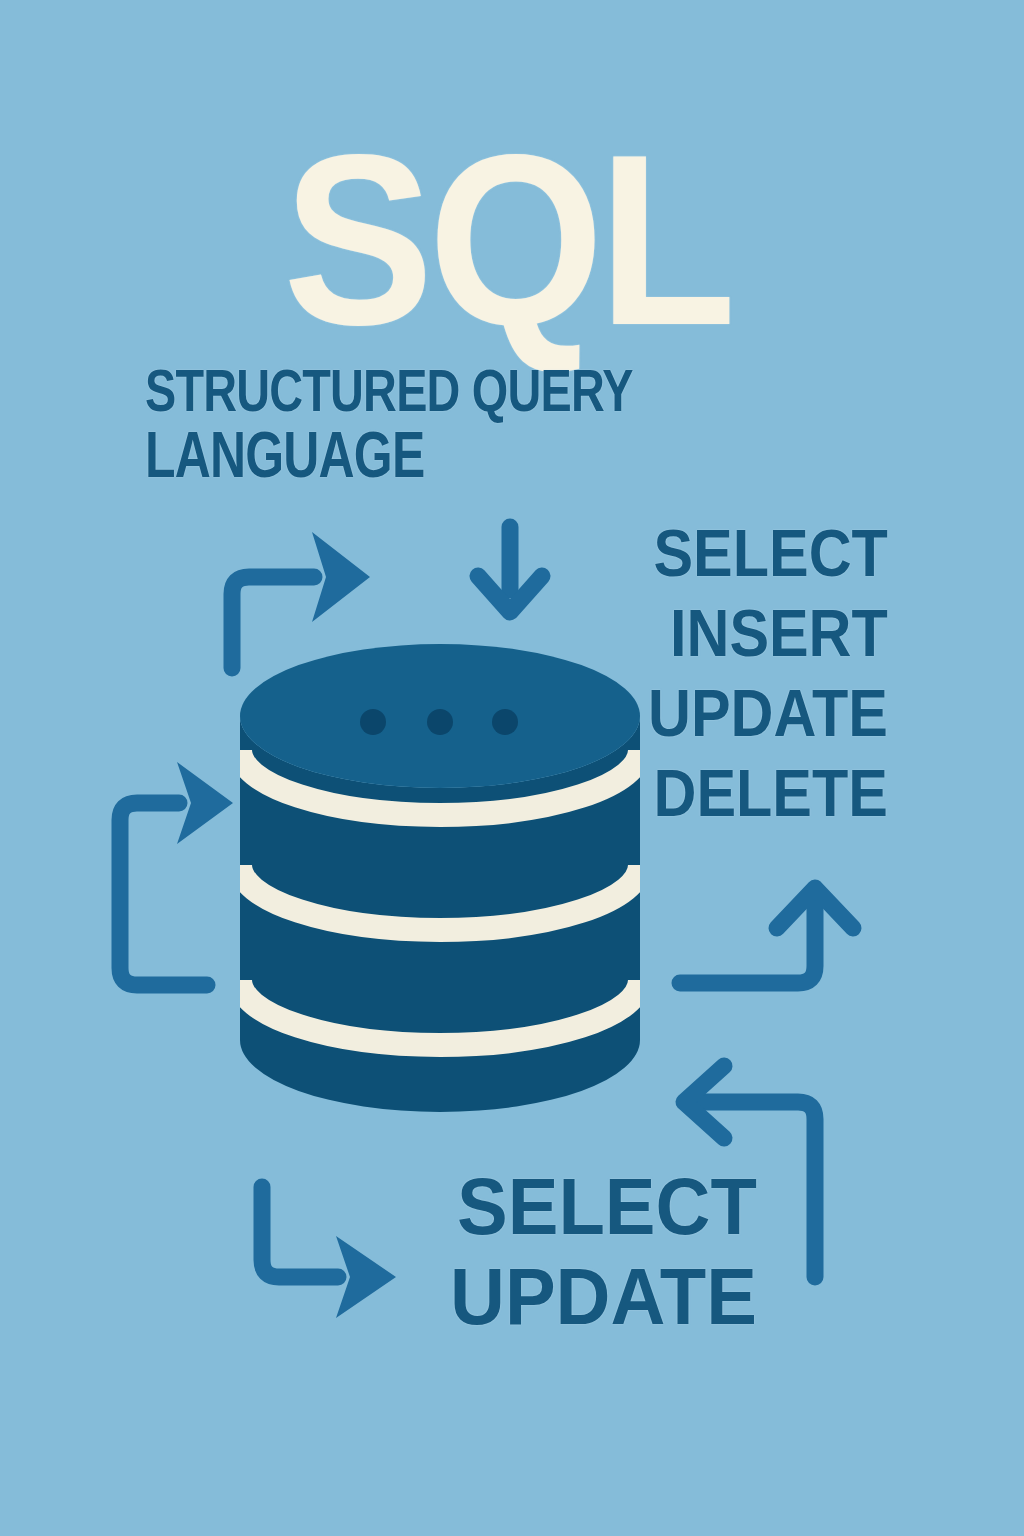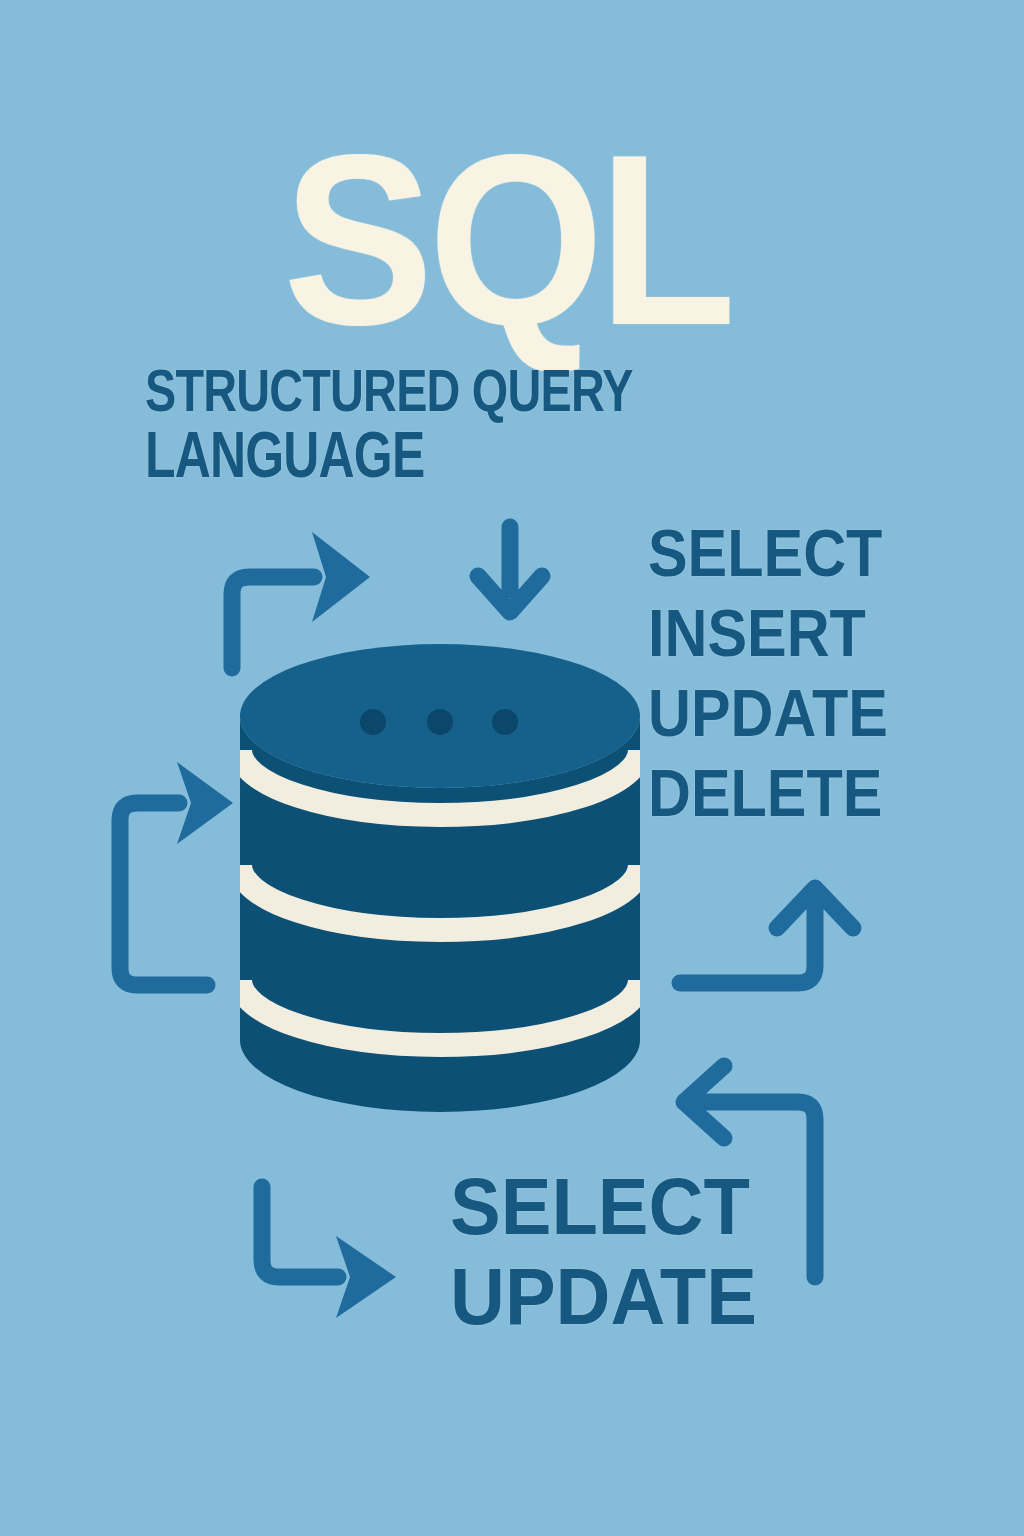--- a/index.html
+++ b/index.html
@@ -2,20 +2,21 @@
 <html><head>
 <meta charset="utf-8">
 <style>
   html,body{margin:0;padding:0;background:#5d99bb;}
   .poster{
     position:relative;
     width:1024px;height:1536px;
     background:#85bcd9;
     overflow:hidden;
     font-family:"Liberation Sans", sans-serif;
+    text-align:right;
     -webkit-font-smoothing:antialiased;
   }
   .svg-layer{position:absolute;left:0;top:0;}
   .title{
     position:absolute;left:283px;top:118px;
     font-size:243px;font-weight:700;line-height:1;
     letter-spacing:-6px;color:#f8f3e3;
     transform:scaleX(0.93);transform-origin:left top;
     white-space:nowrap;
     text-shadow:0 0 2px rgba(210,235,248,0.5);

